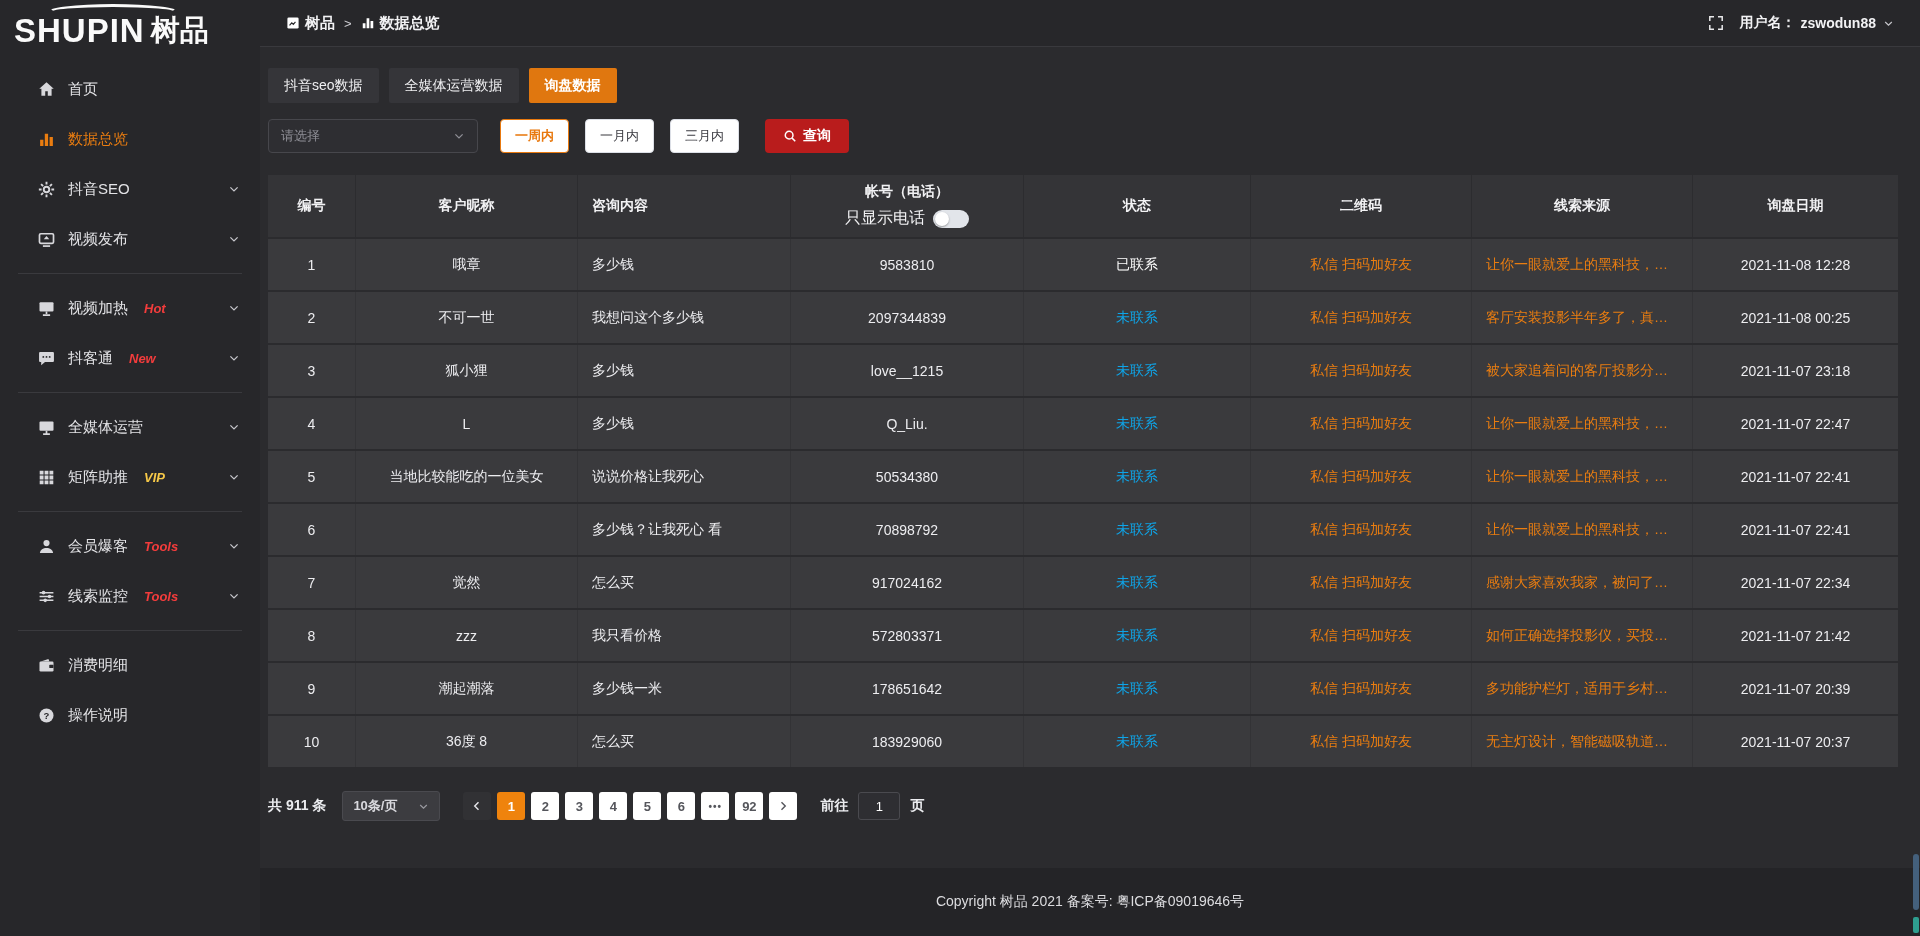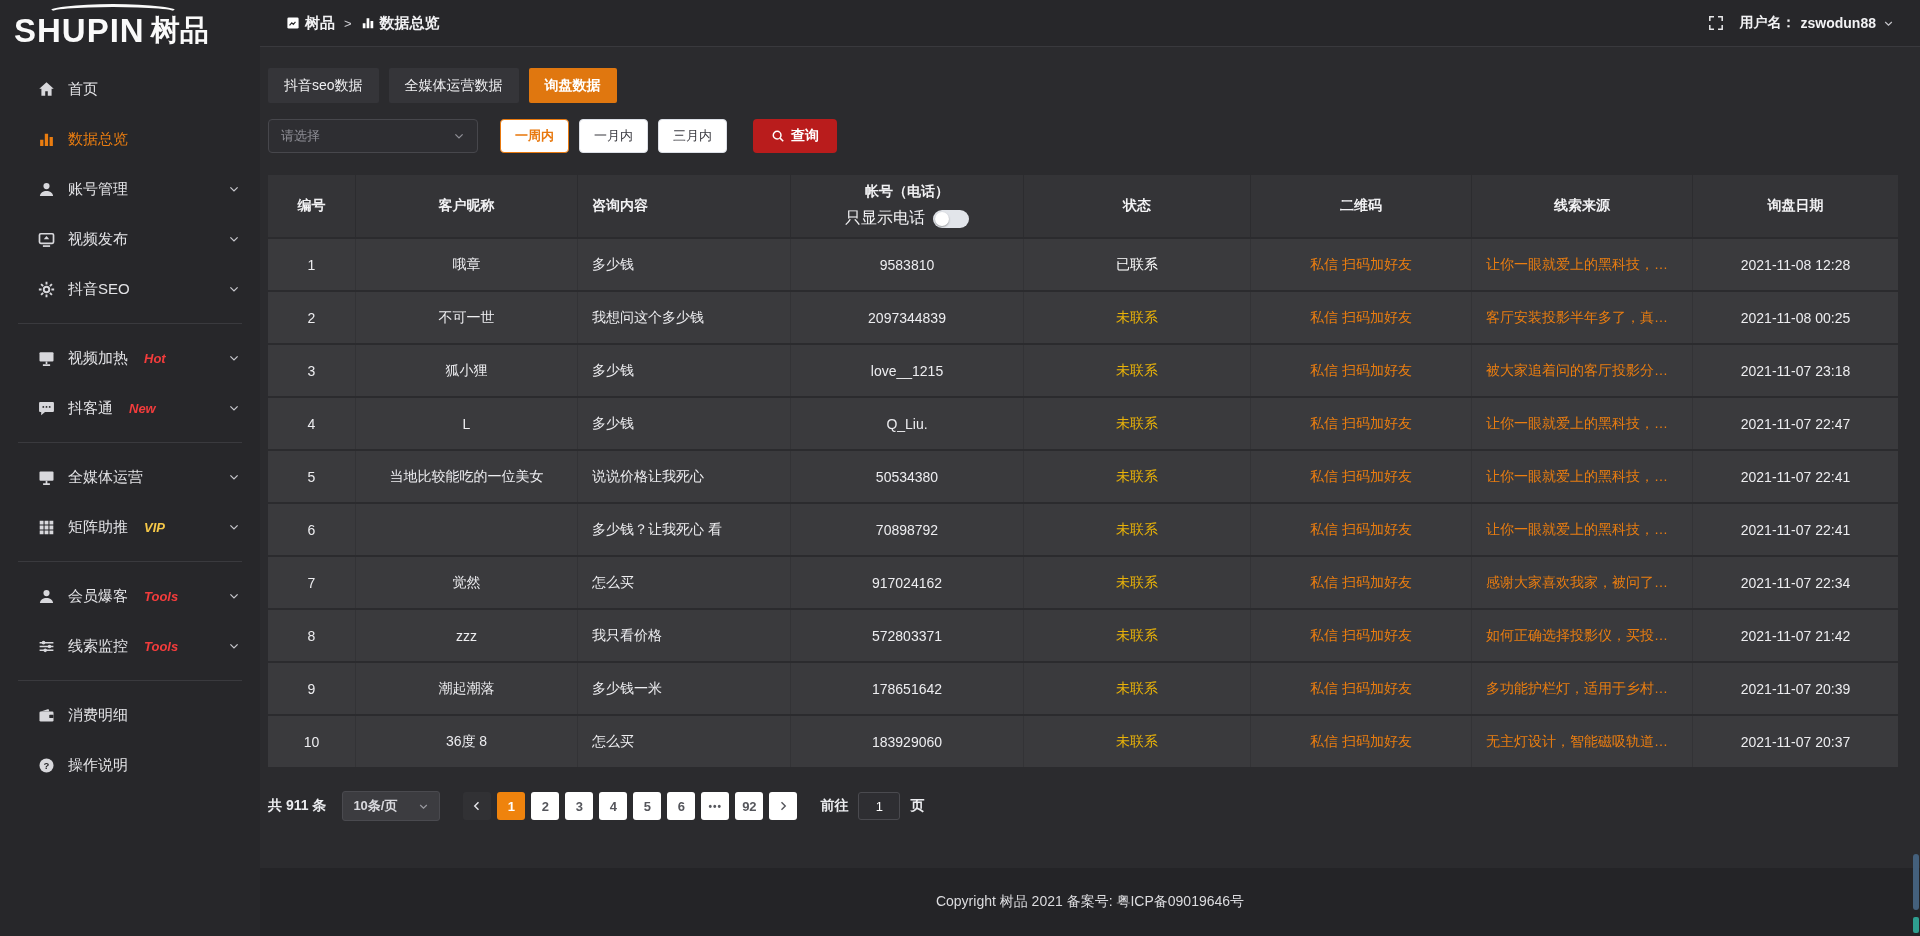--- a/index.html
+++ b/index.html
@@ -36,40 +36,40 @@
 
   
   .content{position:absolute;left:260px;right:0;top:48px;bottom:68px;padding:0 22px 0 8px;box-sizing:border-box;background:#2b2b2e;overflow:hidden}
   .tabs{margin-top:20px;display:flex;gap:10px}
   .tab{height:35px;padding:0 16px;background:#353539;color:#f0f0f2;font-size:14px;border:none;border-radius:2px;cursor:pointer;font-family:inherit}
   .tab.active{background:#e0770f;font-weight:700;color:#fff}
   .filters{margin-top:16px;display:flex;align-items:center}
   .select{width:210px;height:34px;background:#2e2e32;border:1px solid #47474c;border-radius:4px;display:flex;align-items:center;justify-content:space-between;
           padding:8px 12px;box-sizing:border-box;color:#8f8f96;font-size:13px;cursor:pointer}
   .select .s-chev{width:12px;height:12px;color:#8f8f96;margin-left:8px}
-  .time-group{display:flex;gap:10px;margin-left:22px}
+  .time-group{display:flex;gap:16px;margin-left:22px}
   .time-btn{height:34px;padding:0 14px;background:#fff;border:1px solid #dcdfe6;border-radius:4px;font-size:13px;color:#3a3a40;cursor:pointer;font-family:inherit}
   .time-btn.active{color:#e8790f;border-color:#e8790f;font-weight:700}
   .search-btn{margin-left:26px;height:34px;padding:0 18px;background:#b91c1c;color:#fff;border:none;border-radius:4px;font-size:14px;
               display:flex;align-items:center;gap:6px;cursor:pointer;font-family:inherit;font-weight:700}
   .search-btn .ic{width:14px;height:14px;display:inline-flex}
 
   
   table{width:100%;margin-top:20px;table-layout:fixed;border-collapse:separate;border-spacing:0 2px}
   th{background:#343437;height:62px;font-size:14px;font-weight:700;color:#f2f2f4;border-right:1px solid #2c2c2f;
      padding:0 14px;box-sizing:border-box;text-align:center}
   td{background:#3a3a3d;height:51px;font-size:14px;color:#ededf0;border-right:1px solid #333336;padding:0 14px;box-sizing:border-box;
      text-align:center;white-space:nowrap;overflow:hidden;text-overflow:ellipsis}
   th:last-child,td:last-child{border-right:none}
   .al{text-align:left}
   .th-sub{display:flex;align-items:center;justify-content:center;gap:8px;margin-top:7px;font-size:16px;font-weight:400}
   .switch{width:36px;height:18px;background:#e2e5ea;border-radius:9px;position:relative;cursor:pointer;display:inline-block;flex:none}
   .switch .knob{position:absolute;left:2px;top:2px;width:14px;height:14px;background:#fff;border-radius:50%;box-shadow:0 1px 2px rgba(0,0,0,.35)}
   .link{color:#ea7d10;cursor:pointer}
-  .status-uncontacted{color:#eab308}
+  .status-uncontacted{color:#0ea5e9}
   .status-contacted{color:#fff}
 
   
   .pagination{margin-top:22px;display:flex;align-items:center;font-size:14px;color:#eceuf0;color:#ecedf0}
   .pg-total{margin-right:16px;font-weight:700}
   .pg-size{height:30px;min-width:98px;background:#3c3c40;border:1px solid #4a4a4f;border-radius:3px;display:flex;align-items:center;justify-content:flex-end;
            padding:0 10px;box-sizing:border-box;font-size:13px;color:#d9d9de;cursor:pointer;margin-right:20px;gap:8px;font-weight:700}
   .pg-size .s-chev{width:11px;height:11px;color:#9a9aa0}
   .pg-btn{min-width:28px;height:28px;margin:0 3px;border:none;border-radius:3px;background:#fff;color:#55565c;font-size:13px;font-weight:700;
           cursor:pointer;display:flex;align-items:center;justify-content:center;font-family:inherit;padding:0 6px}
@@ -109,54 +109,40 @@
         <span class="s-icon">
           <svg viewBox="0 0 16 16">
             <path fill="currentColor" d="M2 8.2h3.1V14H2zM6.4 2.5h3.1V14H6.4zM10.9 5.6H14V14h-3.1z"></path>
           </svg>
         </span>
         <span class="s-label">数据总览</span>
       </div>
       <div class="s-item">
         <span class="s-icon">
           <svg viewBox="0 0 16 16">
-            <circle fill="currentColor" cx="8" cy="4.8" r="2.9"></circle>
-            <path fill="currentColor" d="M1.8 14c.4-3.1 3-4.7 6.2-4.7s5.8 1.6 6.2 4.7z"></path>
-          </svg>
-        </span>
-        <span class="s-label">账号管理</span>
+            <circle cx="8" cy="8" r="2.6" fill="none" stroke="currentColor" stroke-width="1.8"></circle>
+            <path stroke="currentColor" stroke-width="1.8" d="M8 .8v2.6M8 12.6v2.6M.8 8h2.6M12.6 8h2.6M2.9 2.9l1.9 1.9M11.2 11.2l1.9 1.9M13.1 2.9l-1.9 1.9M4.8 11.2l-1.9 1.9"></path>
+          </svg>
+        </span>
+        <span class="s-label">抖音SEO</span>
         <span class="s-chev">
           <svg viewBox="0 0 16 16">
             <path fill="none" stroke="currentColor" stroke-width="1.7" d="M3.2 5.8 8 10.6l4.8-4.8"></path>
           </svg>
         </span>
       </div>
       <div class="s-item">
         <span class="s-icon">
           <svg viewBox="0 0 16 16">
             <rect x="1.4" y="2.6" width="13.2" height="9" rx="1.2" fill="none" stroke="currentColor" stroke-width="1.6"></rect>
             <path fill="currentColor" d="M8 4.6l2.6 3.2H5.4z"></path>
             <path stroke="currentColor" stroke-width="1.6" d="M4.6 14.2h6.8"></path>
           </svg>
         </span>
         <span class="s-label">视频发布</span>
-        <span class="s-chev">
-          <svg viewBox="0 0 16 16">
-            <path fill="none" stroke="currentColor" stroke-width="1.7" d="M3.2 5.8 8 10.6l4.8-4.8"></path>
-          </svg>
-        </span>
-      </div>
-      <div class="s-item">
-        <span class="s-icon">
-          <svg viewBox="0 0 16 16">
-            <circle cx="8" cy="8" r="2.6" fill="none" stroke="currentColor" stroke-width="1.8"></circle>
-            <path stroke="currentColor" stroke-width="1.8" d="M8 .8v2.6M8 12.6v2.6M.8 8h2.6M12.6 8h2.6M2.9 2.9l1.9 1.9M11.2 11.2l1.9 1.9M13.1 2.9l-1.9 1.9M4.8 11.2l-1.9 1.9"></path>
-          </svg>
-        </span>
-        <span class="s-label">抖音SEO</span>
         <span class="s-chev">
           <svg viewBox="0 0 16 16">
             <path fill="none" stroke="currentColor" stroke-width="1.7" d="M3.2 5.8 8 10.6l4.8-4.8"></path>
           </svg>
         </span>
       </div>
       <div class="s-divider"></div>
       <div class="s-item">
         <span class="s-icon">
           <svg viewBox="0 0 16 16">

